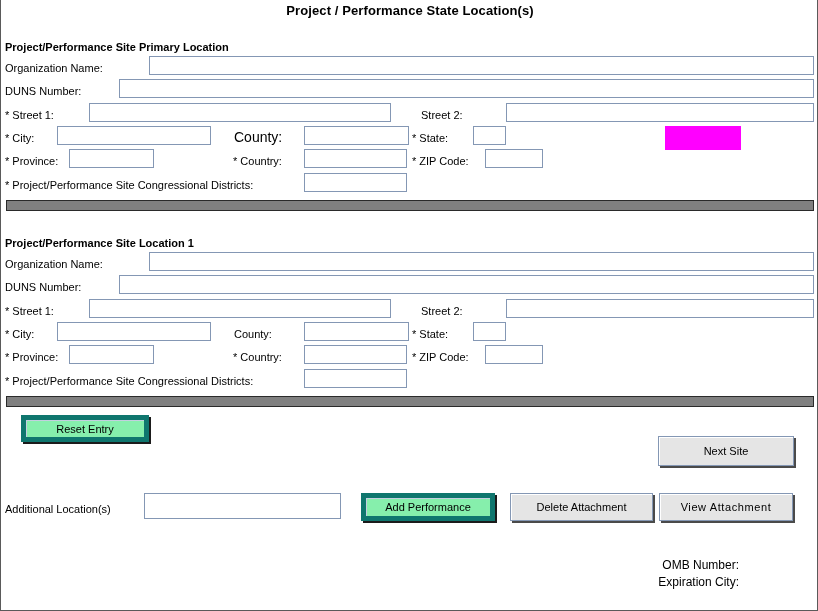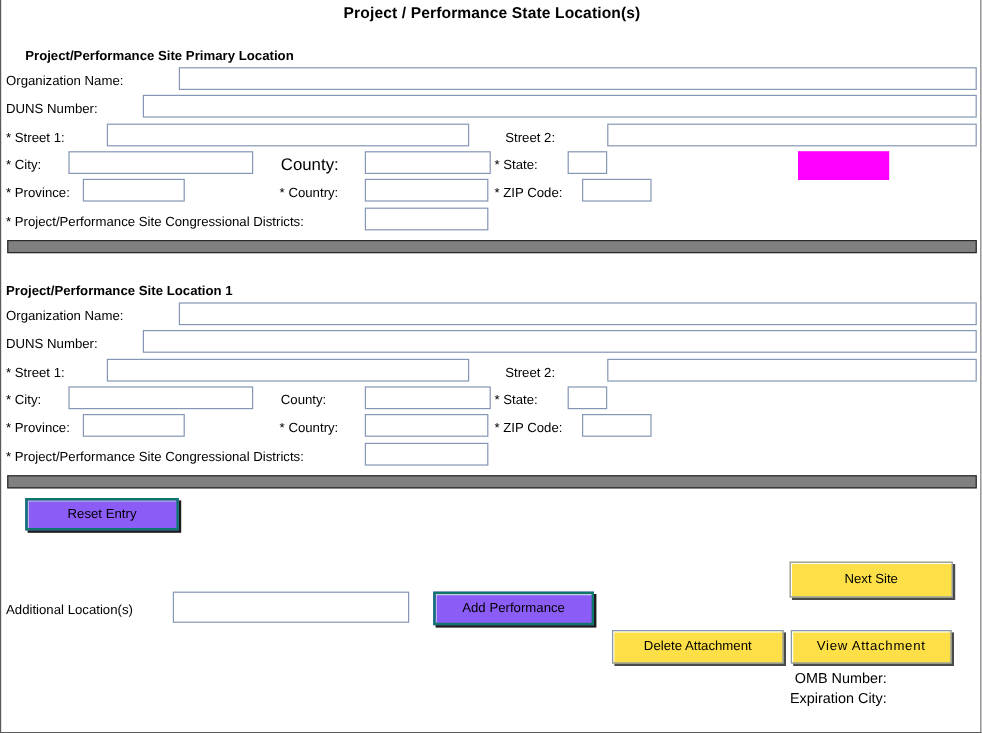--- a/index.html
+++ b/index.html
@@ -66,49 +66,48 @@
     font-size:11px;
     color:#000;
     display:flex;
     align-items:center;
     justify-content:center;
     white-space:nowrap;
     cursor:default;
     user-select:none;
   }
   .btn-blue{
-    background:#8b5cf6;
-    border:2px solid #0f766e;
+    background:#86efac;
+    border:5px solid #0f766e;
     box-shadow:2px 2px 0 0 #1b1b1b, inset 1px 1px 0 0 #c3cfdf;
   }
   .btn-white{
-    background:#fde047;
+    background:#e5e5e5;
     border:1px solid #8497b4;
     box-shadow:2px 2px 0 0 #4a4a4a, inset 1px 1px 0 0 #ffffff;
-    margin-top:32px;
   }
   .magenta{
     background:#ff00ff;
     border:0;
   }
   .footer-line{
     font-size:12px;
     line-height:14px;
     white-space:nowrap;
     text-align:right;
   }
 </style>
 </head>
 <body>
 
 <div id="page">
 
   <div class="abs" id="title">Project / Performance State Location(s)</div>
 
-  <div class="abs sec-title" style="left:4px;top:41px;margin-left:16px;">Project/Performance Site Primary Location</div>
+  <div class="abs sec-title" style="left:4px;top:41px;">Project/Performance Site Primary Location</div>
 
   <div class="abs lbl" style="left:4px;top:62px;">Organization Name:</div>
   <input class="abs fld" style="left: 148px; top: 56px; width: 665px;" value="">
 
   <div class="abs lbl" style="left:4px;top:85px;">DUNS Number:</div>
   <input class="abs fld" style="left: 118px; top: 79px; width: 695px;" value="">
 
   <div class="abs lbl" style="left:4px;top:109px;">* Street 1:</div>
   <input class="abs fld" style="left: 88px; top: 103px; width: 302px;" value="">
   <div class="abs lbl" style="left:420px;top:109px;">Street 2:</div>

